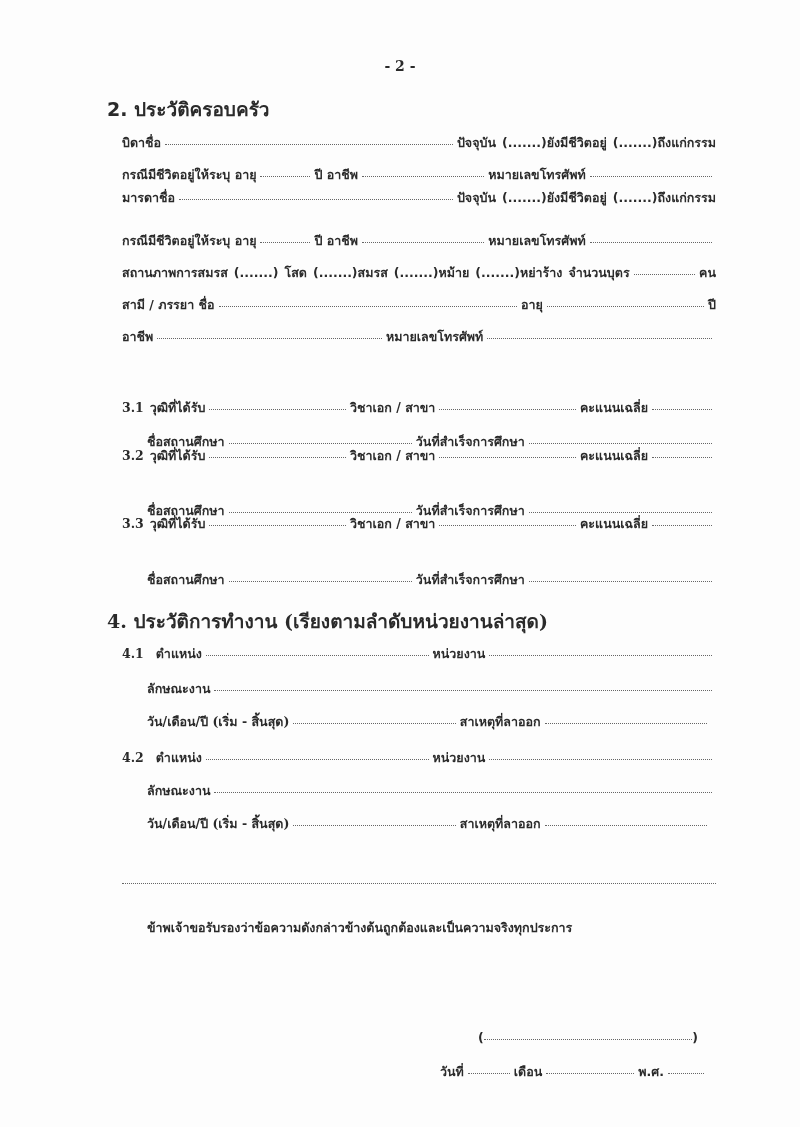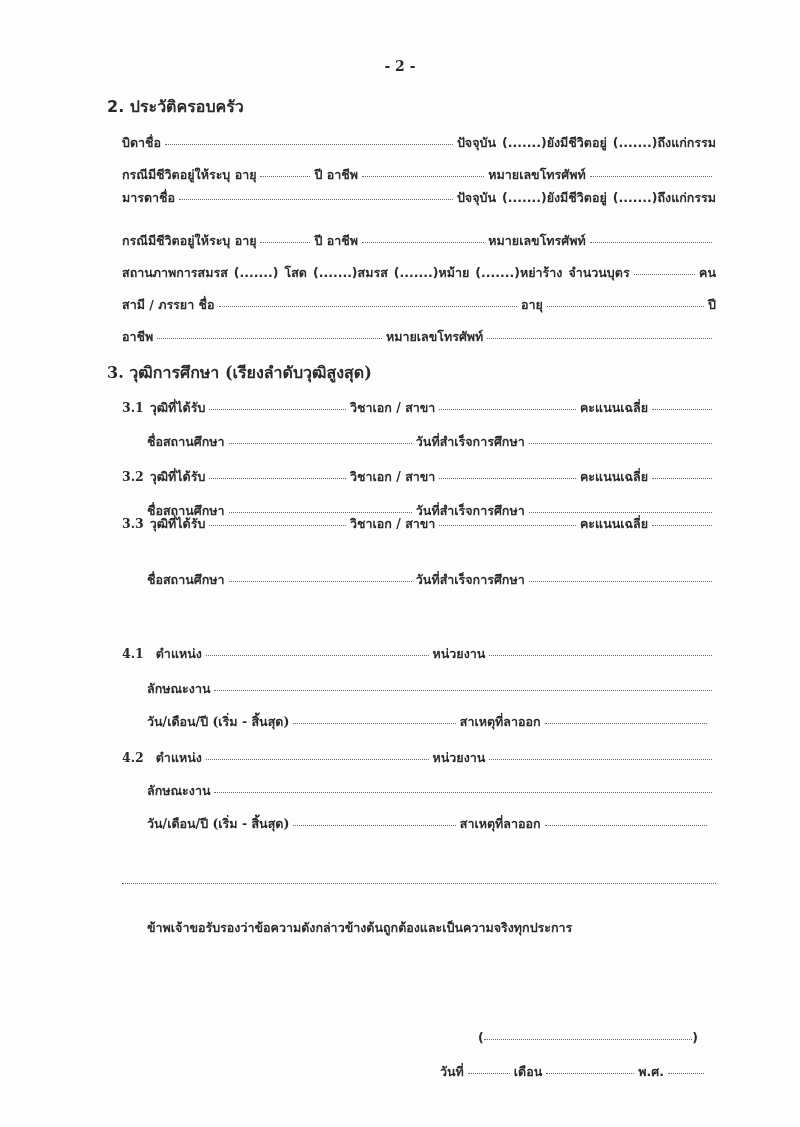--- a/index.html
+++ b/index.html
@@ -6,21 +6,21 @@
   body {
     width: 800px; height: 1127px; background: #fdfdfd;
     font-family: "DejaVu Sans", sans-serif; color: #2a2a2a;
     position: relative; overflow: hidden;
   }
   .page { position: absolute; left: 0; top: 0; width: 800px; height: 1127px; }
   .pnum { position: absolute; top: 58px; left: 0; width: 800px; text-align: center;
           font-family: "DejaVu Serif", serif; font-weight: bold; font-size: 14px; }
   .row { position: absolute; display: flex; align-items: baseline; font-size: 12.5px;
          white-space: nowrap; left: 122px; width: 594px; font-weight: bold; }
-  .row.h { left: 107px; font-weight: bold; font-size: 16px; }
+  .row.h { left: 107px; font-weight: bold; font-size: 19px; }
   .row .t { flex: 0 0 auto; }
   .row .d { flex: 1 1 auto; border-bottom: 1.5px dotted #666; margin: 0 4px; height: 1px; min-width: 10px; transform: translateY(-2px);}
   .row .d.f { flex: 0 0 auto; }
   .sp { display: inline-block; width: 6px; }
   .paren { flex: 0 0 auto; }
   .serif { font-family: "DejaVu Serif", serif; }
 </style>
 </head>
 <body>
 
@@ -103,42 +103,39 @@
     <span class="t">ปี</span>
   </div>
 
   <div class="row" style="top:327px">
     <span class="t">อาชีพ</span>
     <span class="d"></span>
     <span class="t">หมายเลขโทรศัพท์</span>
     <span class="d"></span>
   </div>
 
-  <div class="row h" style="top:360px">
-      <span class="t serif">3. วุฒิการศึกษา (เรียงลำดับวุฒิสูงสุด)</span>
-    </div>
 
   <div class="row serif" style="top:398px">
     <span class="t">3.1</span>
       <span class="sp"></span>
     <span class="t">วุฒิที่ได้รับ</span>
     <span class="d"></span>
     <span class="t">วิชาเอก / สาขา</span>
     <span class="d"></span>
     <span class="t">คะแนนเฉลี่ย</span>
     <span class="d f" style="width:60px"></span>
   </div>
   <div class="row serif" style="top:432px; left:147px; width:569px">
     <span class="t">ชื่อสถานศึกษา</span>
     <span class="d"></span>
     <span class="t">วันที่สำเร็จการศึกษา</span>
     <span class="d"></span>
   </div>
 
-  <div class="row serif" style="top:467px">
+  <div class="row serif" style="top:446px">
     <span class="t">3.2</span>
       <span class="sp"></span>
     <span class="t">วุฒิที่ได้รับ</span>
     <span class="d"></span>
     <span class="t">วิชาเอก / สาขา</span>
     <span class="d"></span>
     <span class="t">คะแนนเฉลี่ย</span>
     <span class="d f" style="width:60px"></span>
   </div>
   <div class="row serif" style="top:501px; left:147px; width:569px">
@@ -158,20 +155,23 @@
     <span class="t">คะแนนเฉลี่ย</span>
     <span class="d f" style="width:60px"></span>
   </div>
   <div class="row serif" style="top:570px; left:147px; width:569px">
     <span class="t">ชื่อสถานศึกษา</span>
     <span class="d"></span>
     <span class="t">วันที่สำเร็จการศึกษา</span>
     <span class="d"></span>
   </div>
 
+  <div class="row h" style="top:606px">
+      <span class="t serif">4. ประวัติการทำงาน (เรียงตามลำดับหน่วยงานล่าสุด)</span>
+    </div>
 
   <div class="row serif" style="top:644px">
     <span class="t">4.1</span>
       <span class="sp"></span>
       <span class="sp"></span>
     <span class="t">ตำแหน่ง</span>
     <span class="d"></span>
     <span class="t">หน่วยงาน</span>
     <span class="d"></span>
   </div>

